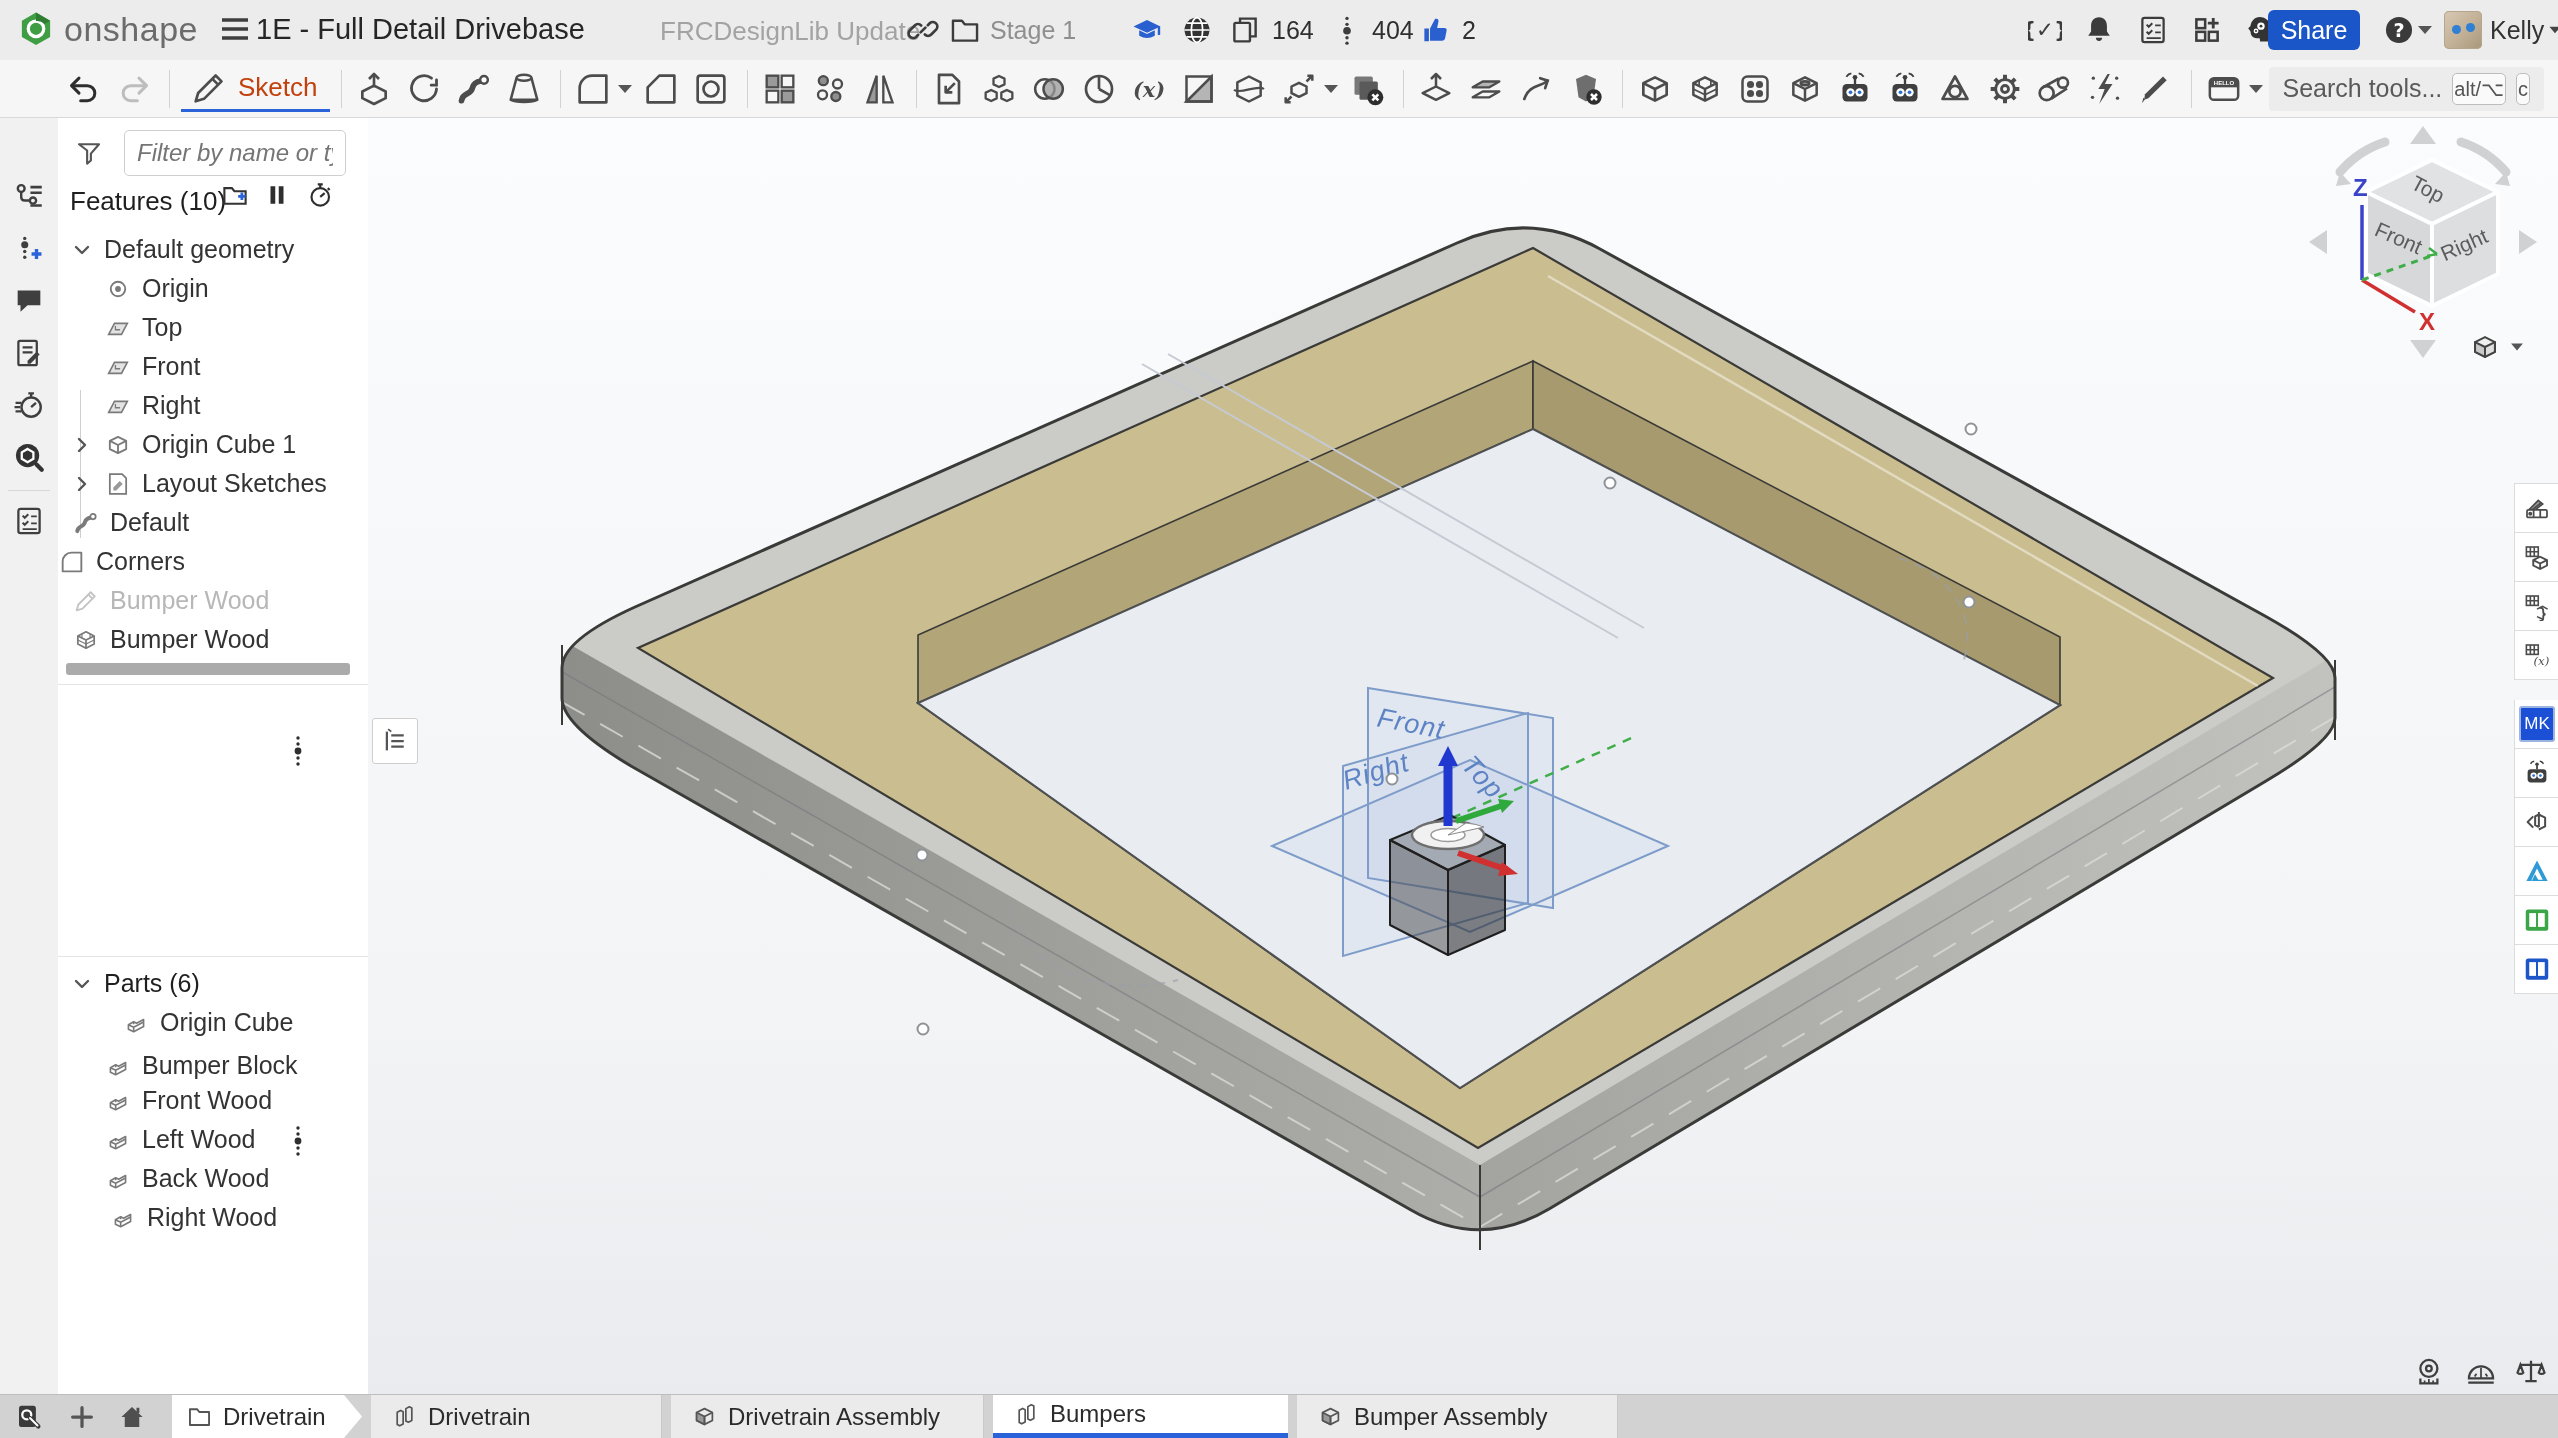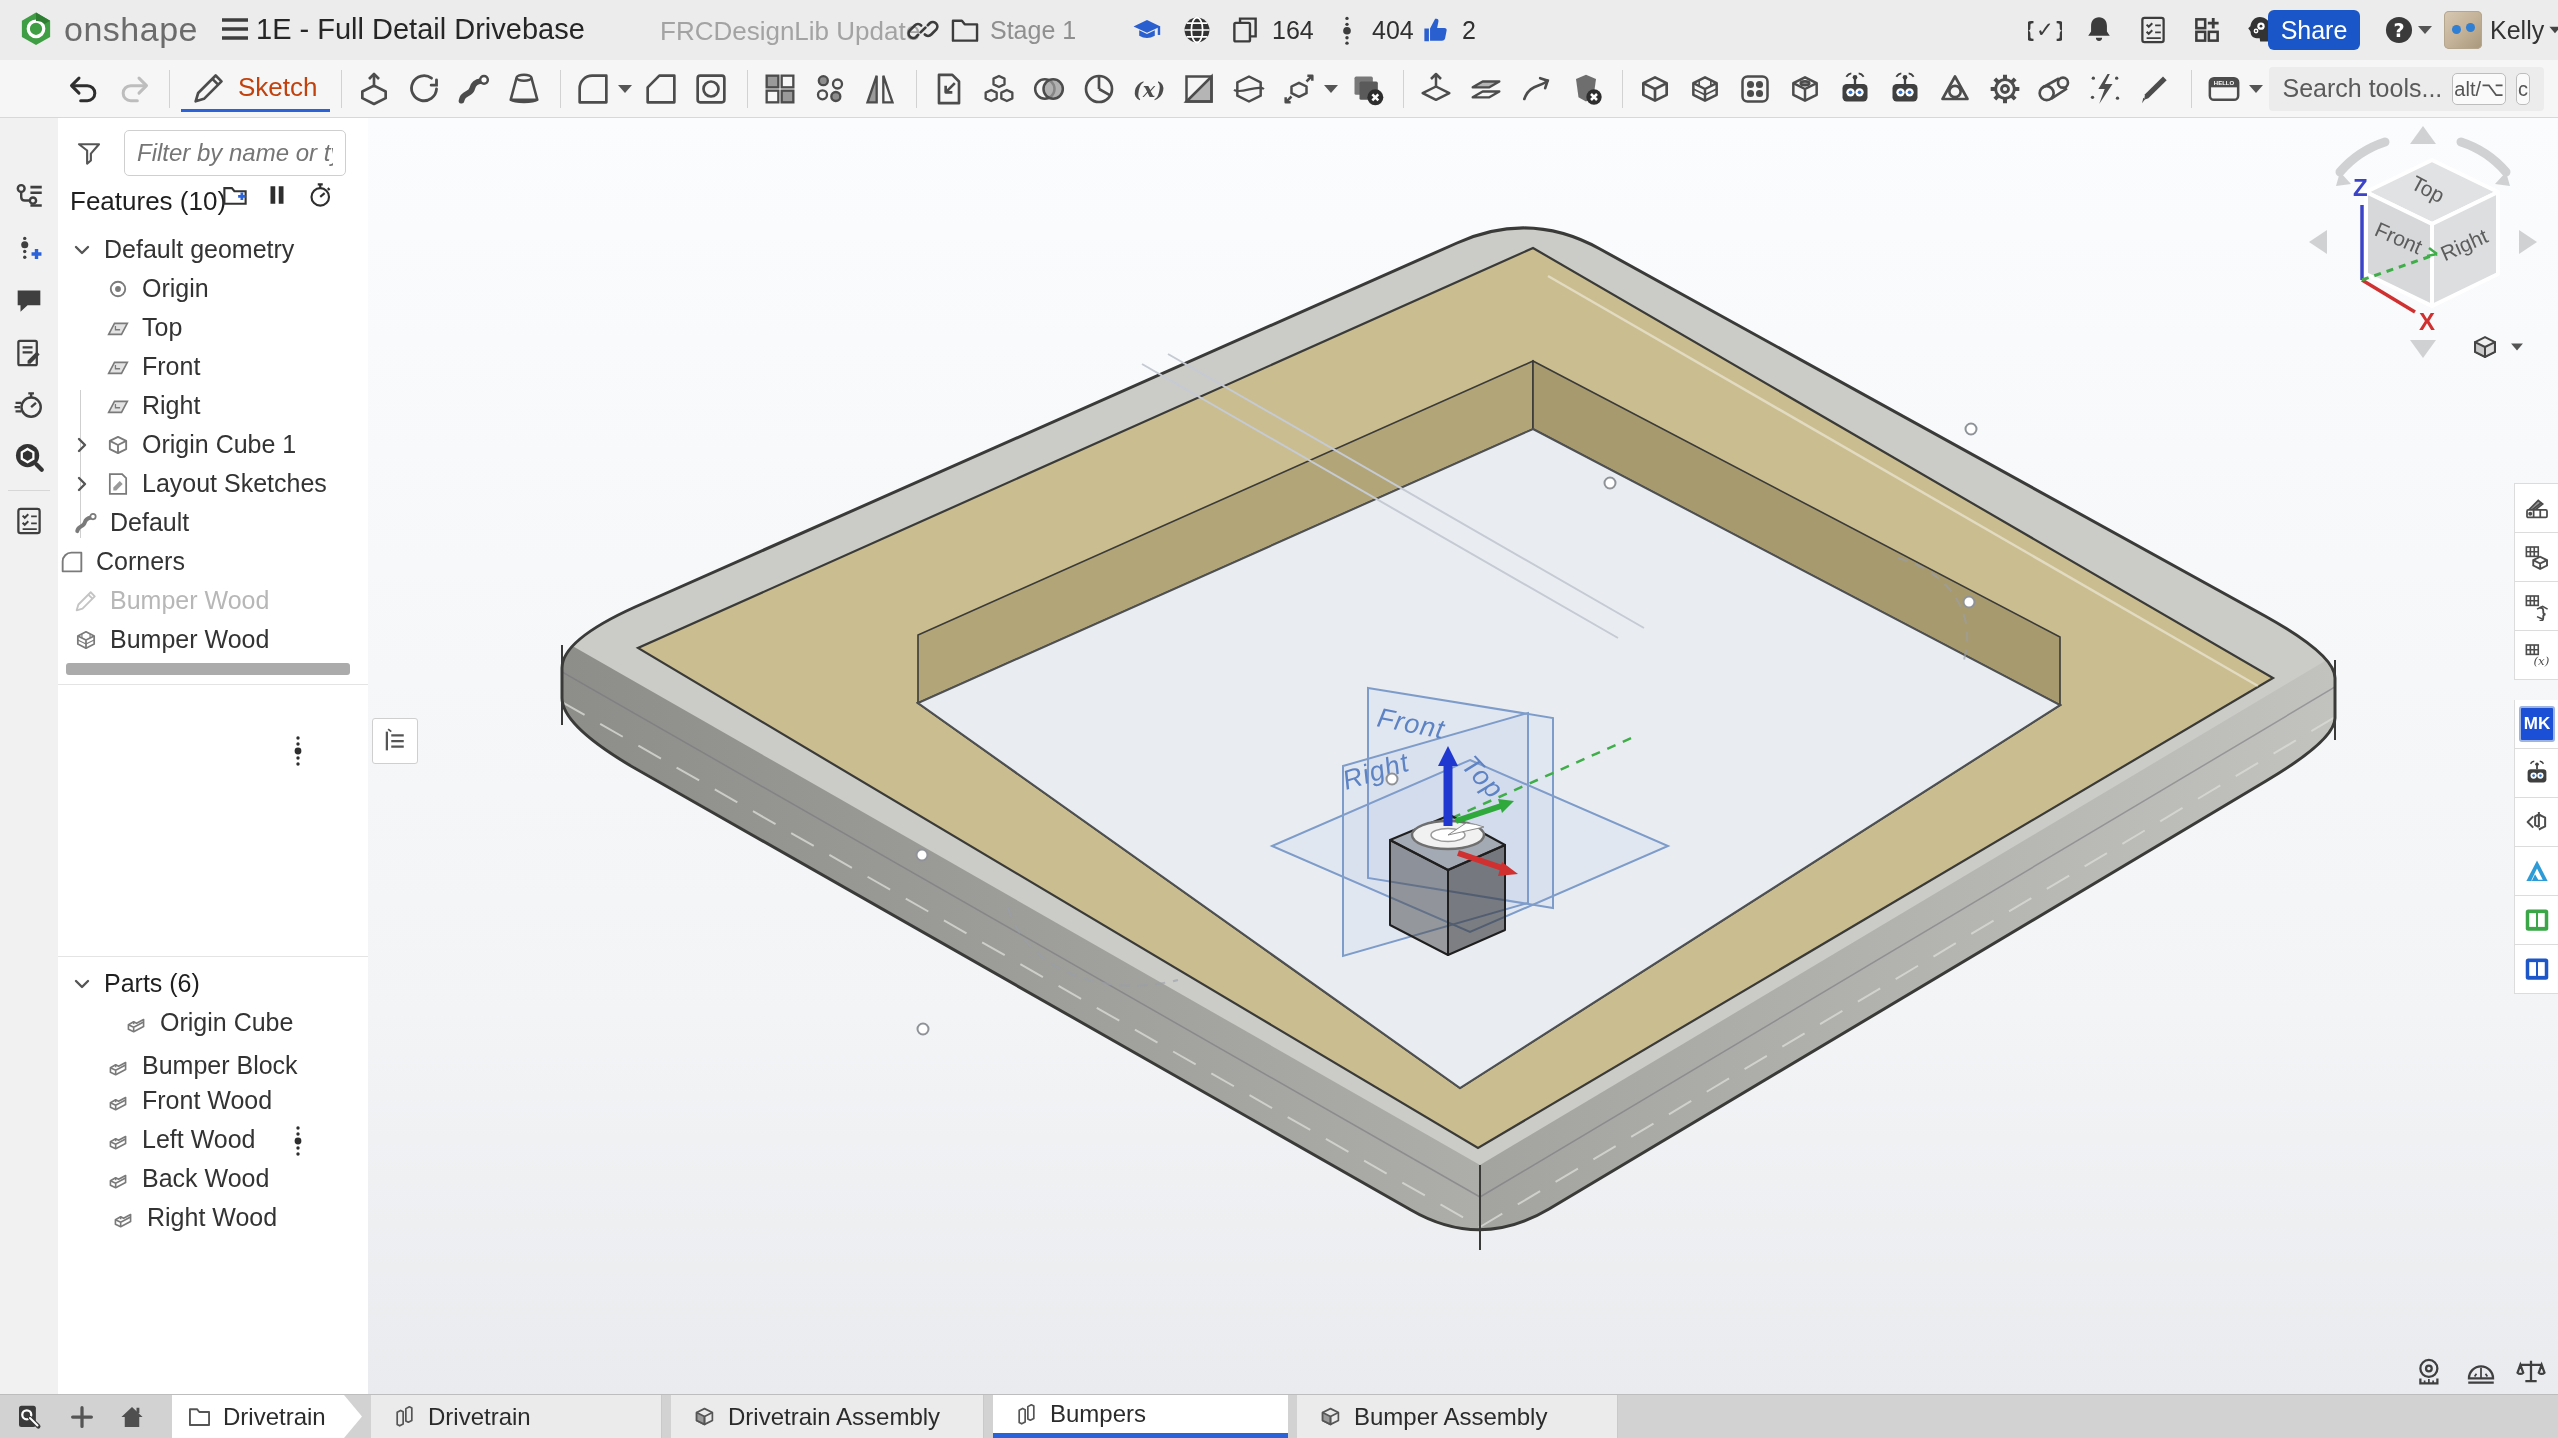--- a/index.html
+++ b/index.html
@@ -60,21 +60,21 @@
 
 .viewport{position:absolute;top:118px;left:368px;right:0;bottom:43px;background:linear-gradient(180deg,#fbfcfd 0%,#f2f4f6 70%,#e9ebee 100%);overflow:hidden}
 .scene{position:absolute;left:0;top:0}
 .vcube{position:absolute;left:1925px;top:2px}
 .dispbtn{position:absolute;left:2100px;top:212px;display:flex;align-items:center;gap:8px}
 .paneltoggle{position:absolute;left:4px;top:600px;width:44px;height:44px;background:#fff;border:1px solid #cfcfcf;border-radius:3px;display:flex;align-items:center;justify-content:center}
 .apprail{position:absolute;right:0;top:365px;width:44px}
 .ar{width:44px;height:48px;background:#fff;border:1px solid #dcdcdc;border-top:none;display:flex;align-items:center;justify-content:center}
 .ar:first-child{border-top:1px solid #dcdcdc}
 .ar-gap{height:20px}
-.mk{width:32px;height:32px;background:#1a4fd6;border:2px solid #9db4e0;color:#fff;font-weight:700;font-size:17px;display:flex;align-items:center;justify-content:center;border-radius:3px}
+.mk{width:32px;height:32px;background:#1a4fd6;border:2px solid #9db4e0;color:#fff;font-weight:400;font-size:17px;display:flex;align-items:center;justify-content:center;border-radius:3px}
 .measure{position:absolute;right:10px;bottom:6px;display:flex;gap:16px;align-items:center}
 
 .tabbar{position:absolute;left:0;right:0;bottom:0;height:43px;background:#d2d2d2;border-top:1px solid #bdbdbd;display:flex;align-items:stretch}
 .tb-cell{display:flex;align-items:center;justify-content:center}
 .foldertab{width:176px;background:#fff;clip-path:polygon(0 0,calc(100% - 18px) 0,100% 50%,calc(100% - 18px) 100%,0 100%);display:flex;align-items:center;gap:10px;padding-left:14px;margin-left:14px;font-size:24px;color:#2b2b2b}
 .tab{display:flex;align-items:center;gap:10px;padding:0 20px;margin-left:9px;background:#ebebeb;font-size:24px;color:#2b2b2b;border-right:1px solid #c9c9c9;white-space:nowrap}
 .tab.active{background:#fff;border-bottom:5px solid #2a62d9;border-right:none}
 </style>
 </head>
 <body>

